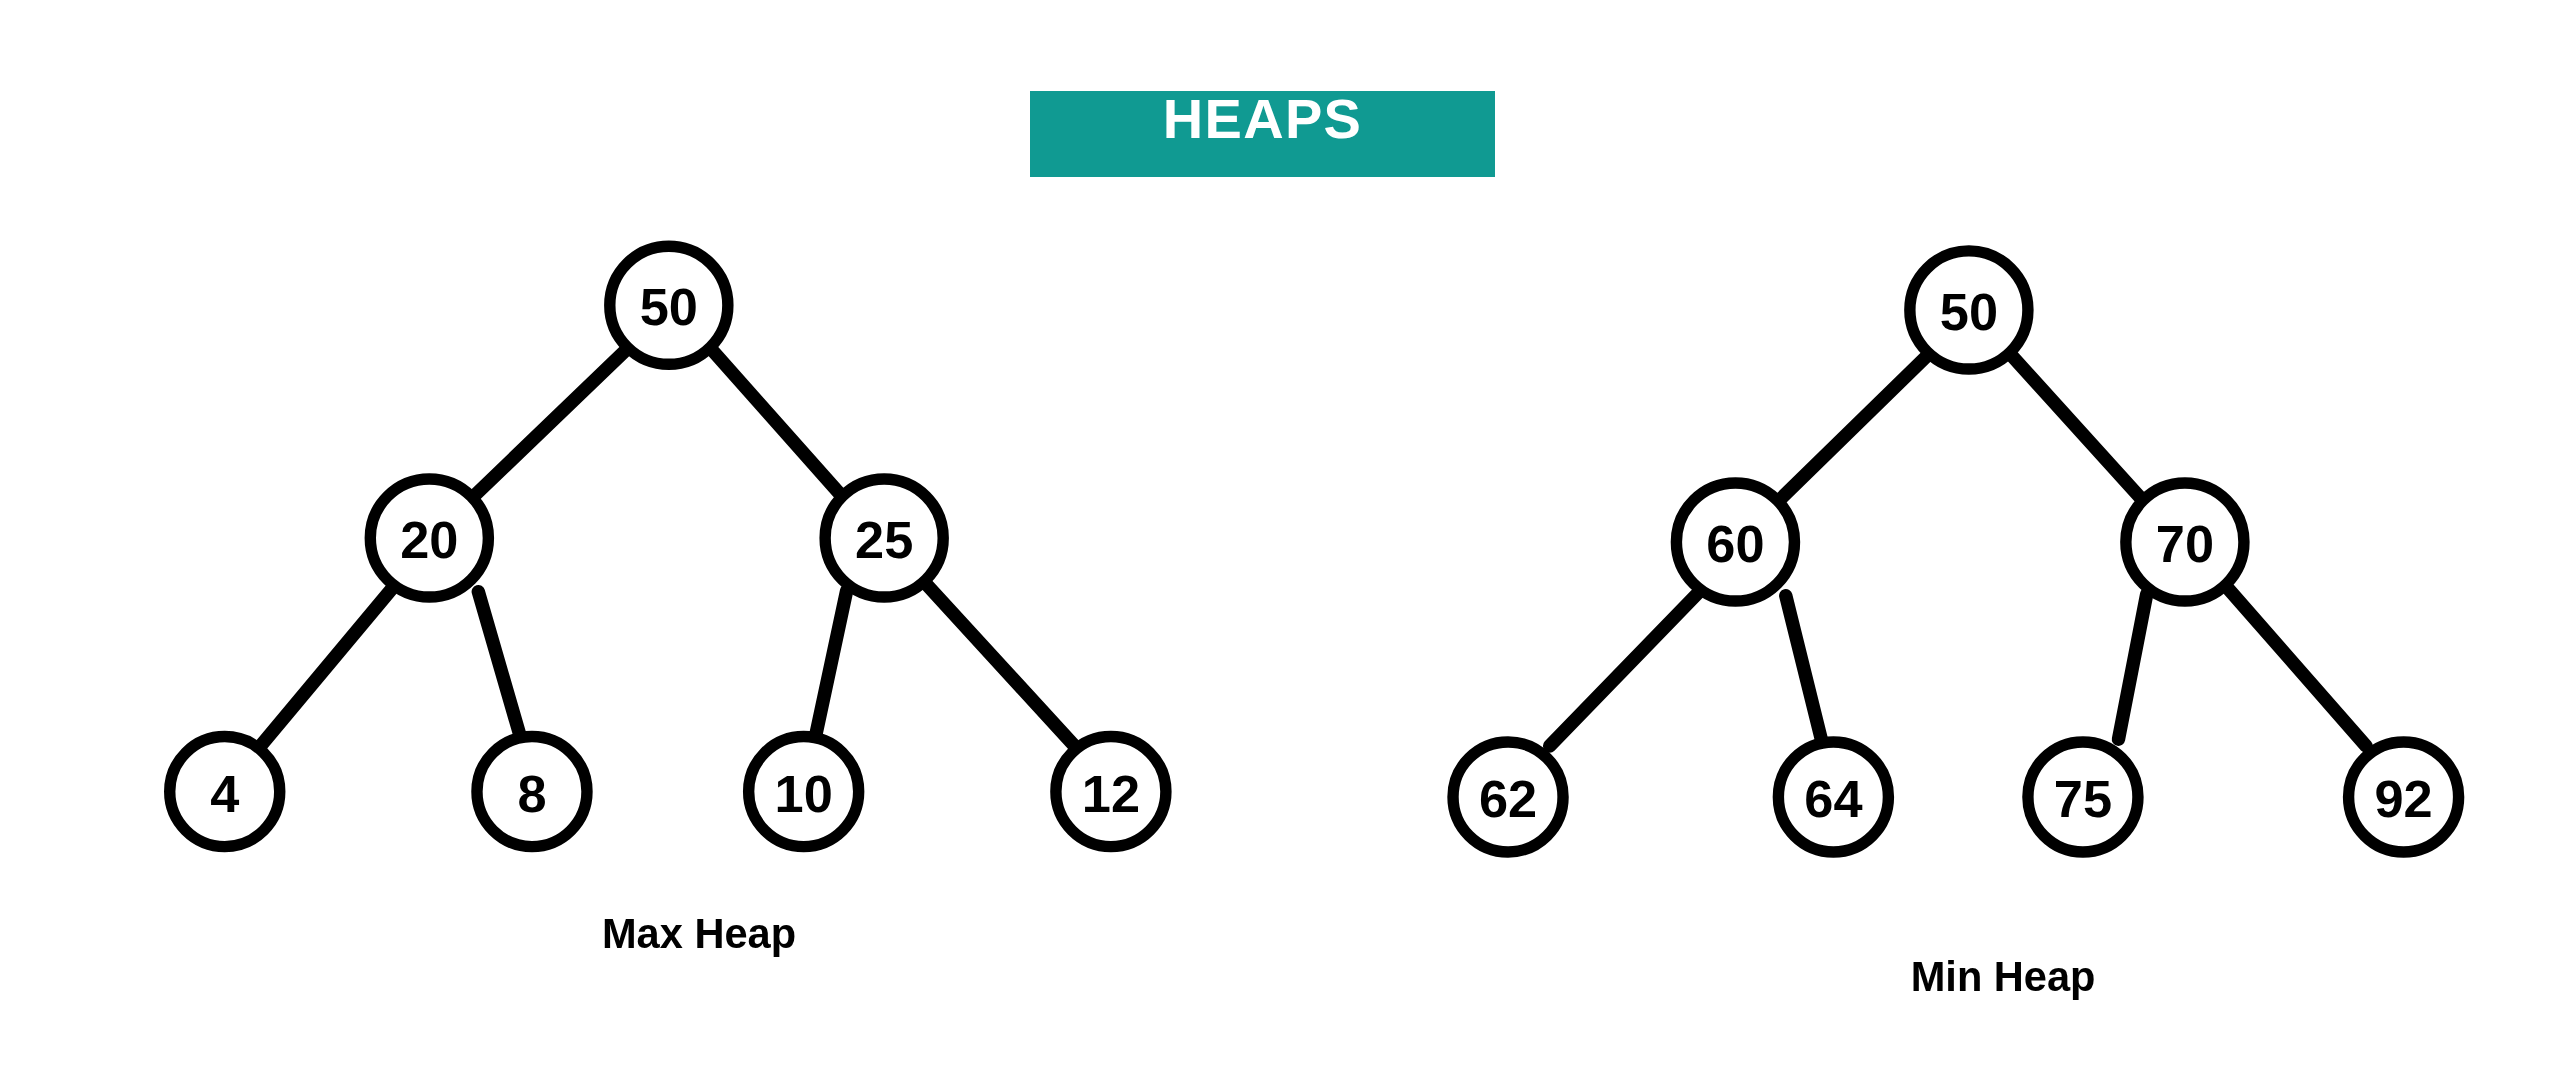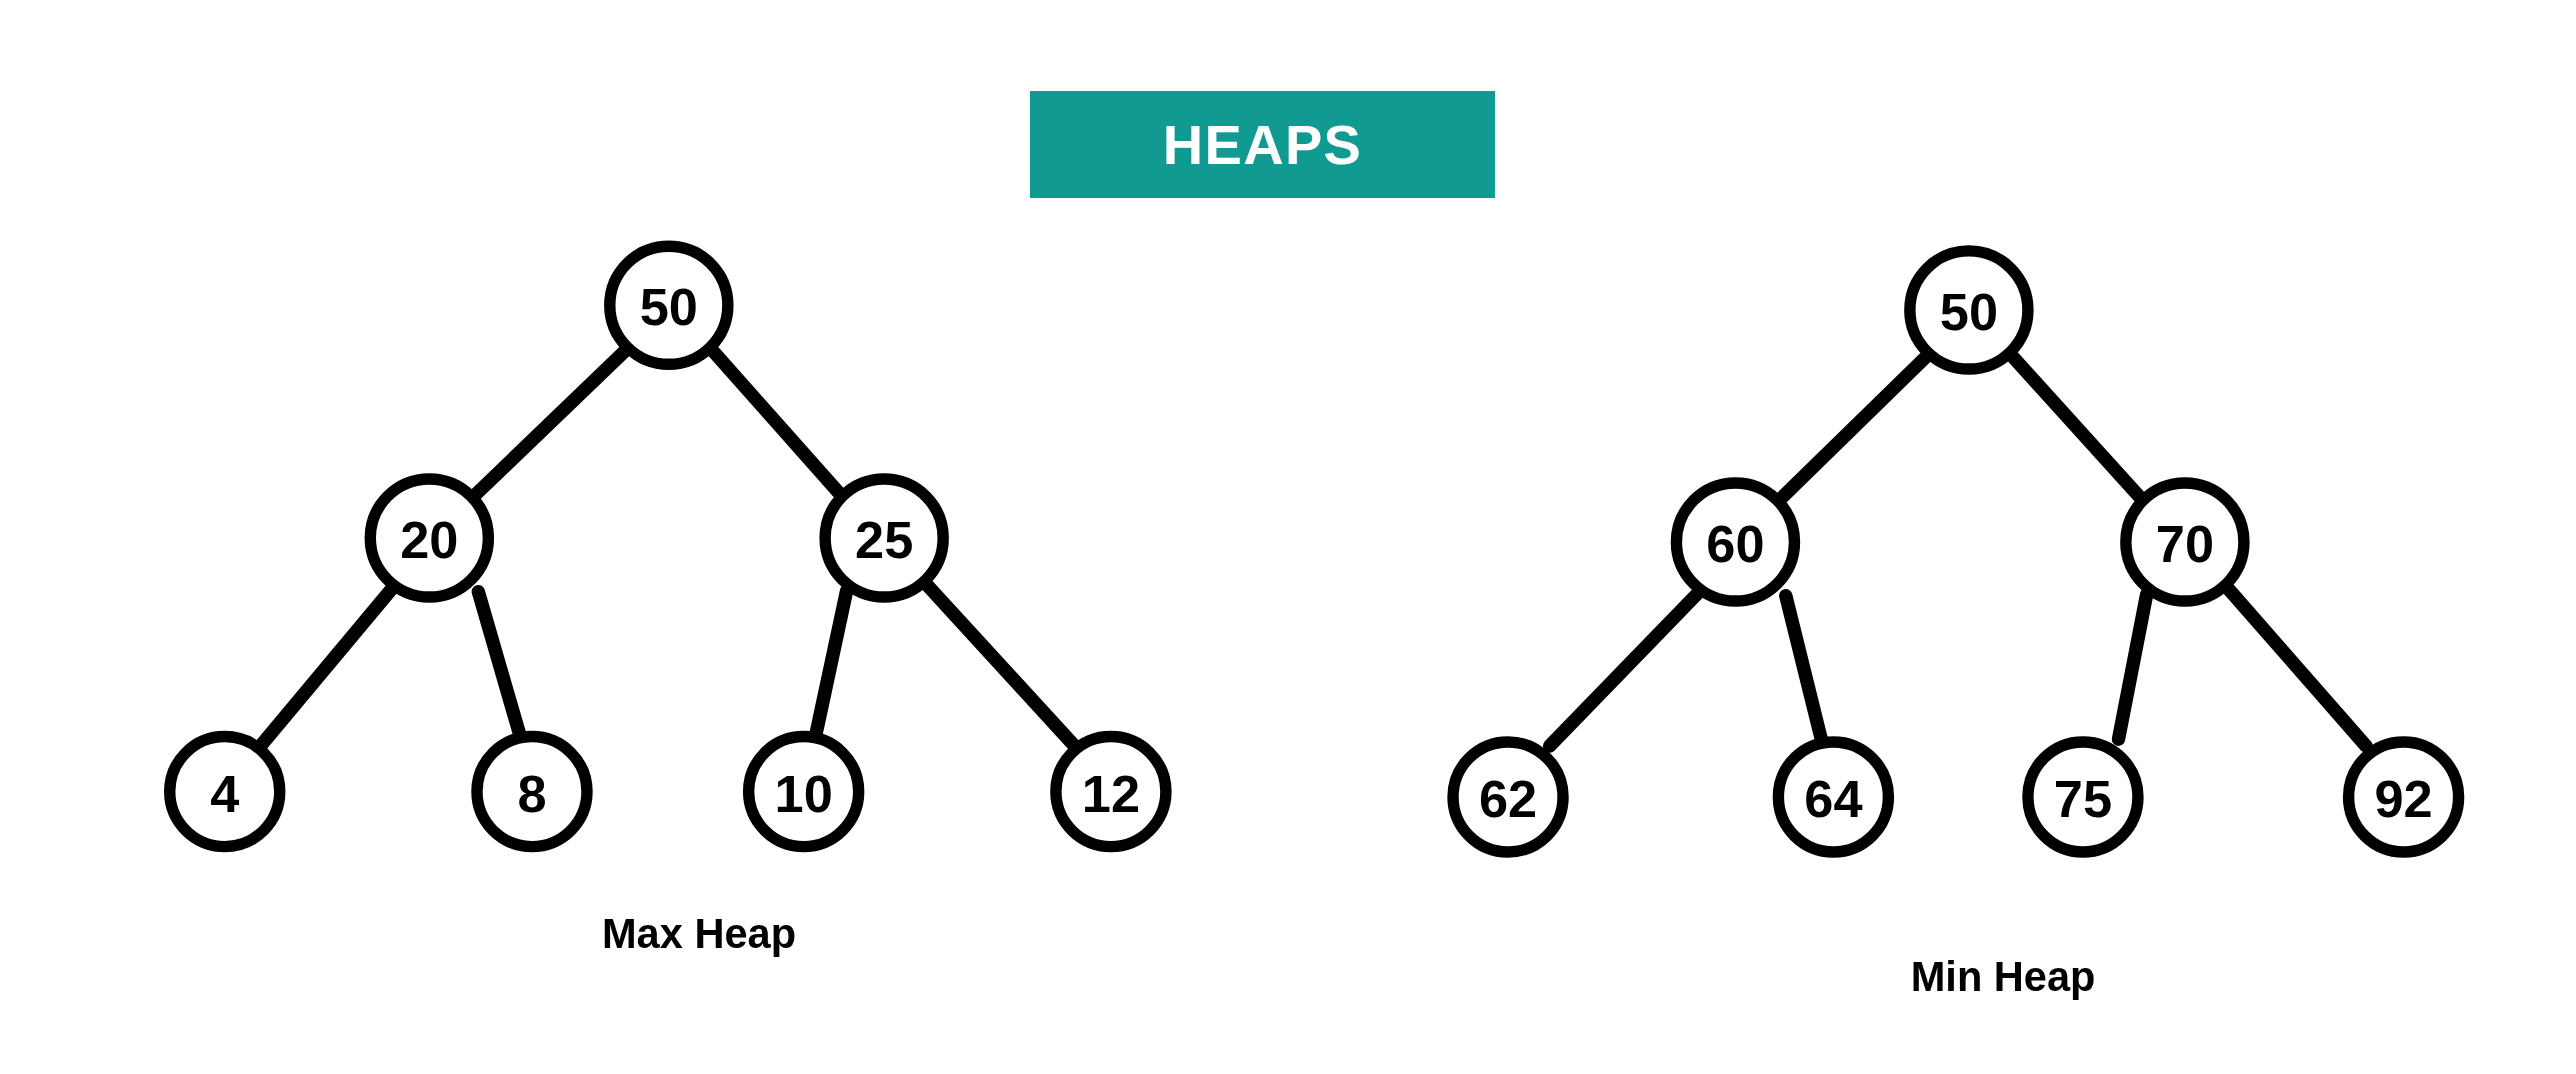--- a/index.html
+++ b/index.html
@@ -19,23 +19,23 @@
     left: 0; top: 0;
     width: 2576px;
     height: 1074px;
     background: #ffffff;
   }
   .title-banner {
     position: absolute;
     left: 1030px;
     top: 91px;
     width: 465px;
-    height: 107px;
+    height: 86px;
     display: flex;
-    align-items: center;
+    align-items: flex-start;
     justify-content: center;
     box-sizing: border-box;
   }
   .title-banner-text {
     font-family: "Liberation Sans", sans-serif;
     font-weight: bold;
     font-size: 56px;
     letter-spacing: 1.3px;
     color: #ffffff;
     line-height: 1;

